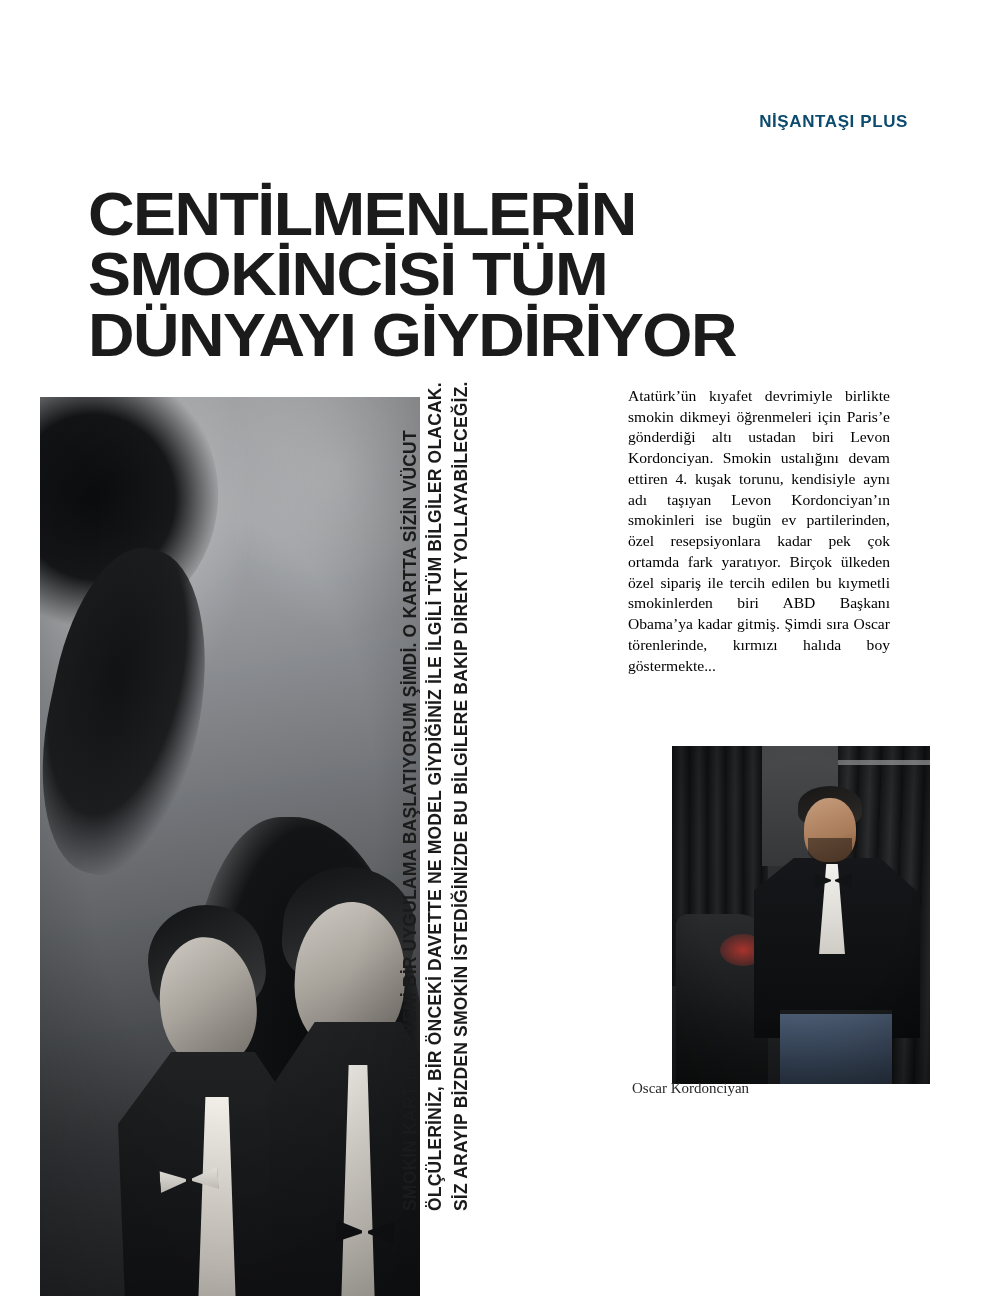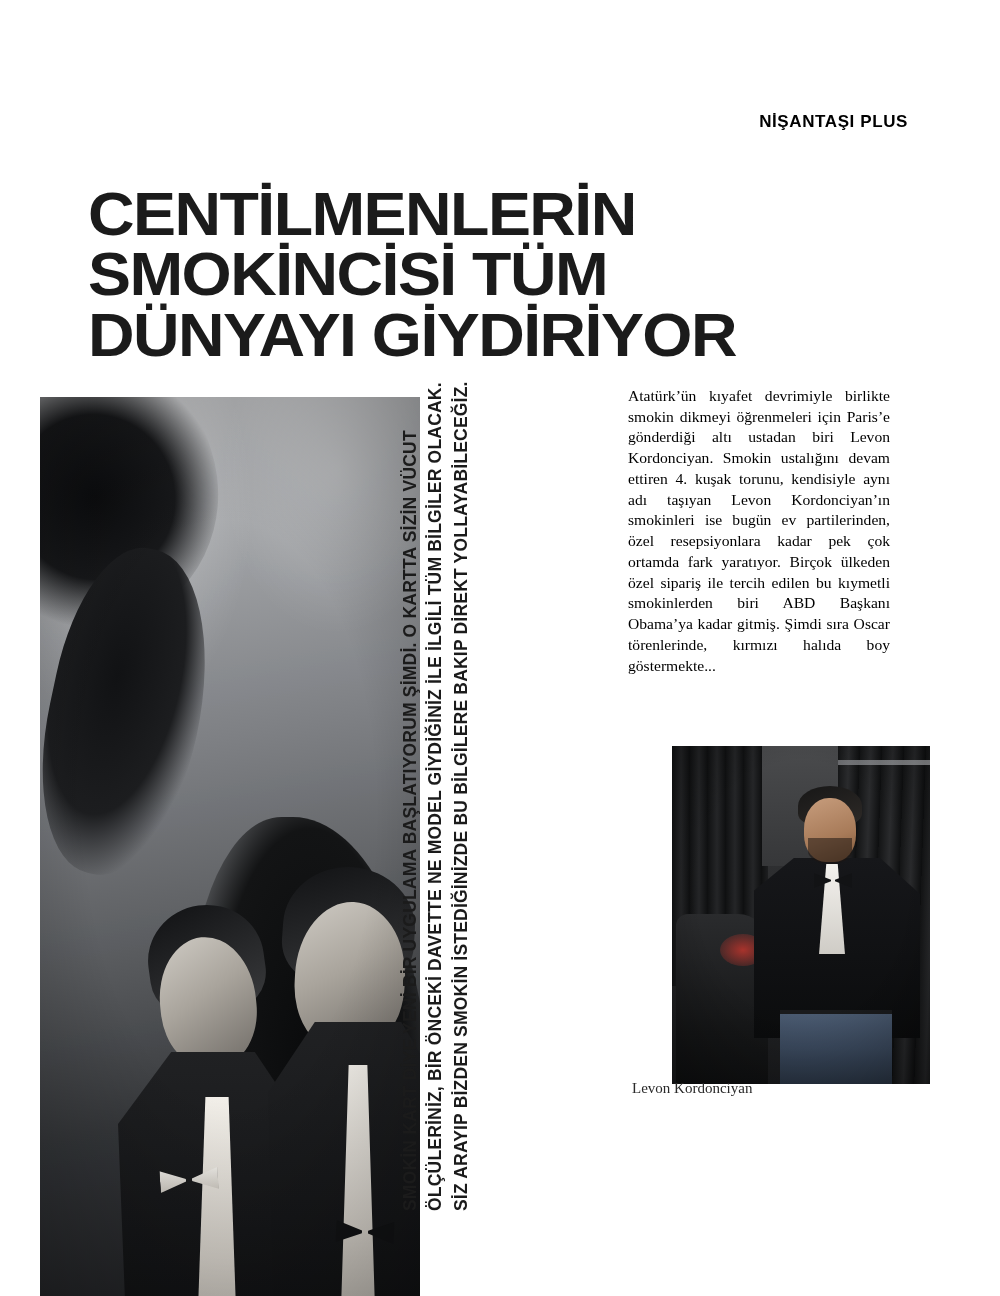--- a/index.html
+++ b/index.html
@@ -17,21 +17,21 @@
 
   
   .kicker {
     position: absolute;
     right: 92px;
     top: 112px;
     font-family: "Liberation Sans", sans-serif;
     font-weight: bold;
     font-size: 17px;
     letter-spacing: 0.6px;
-    color: #000000;
+    color: #0c4a6e;
     text-align: right;
   }
 
   
   .headline {
     position: absolute;
     left: 88px;
     top: 142px;
     width: 800px;
     font-family: "Liberation Sans", sans-serif;
@@ -361,13 +361,13 @@
   <div class="pr-shirt"></div>
   <div class="pr-bow"></div>
   <div class="pr-hair"></div>
   <div class="pr-head"></div>
   <div class="pr-beard"></div>
   <div class="pr-belt"></div>
   <div class="pr-jeans"></div>
   <div class="pr-vign"></div>
 </figure>
 
-<div class="caption">Levon Kordonciyan</div>
+<div class="caption">Oscar Kordonciyan</div>
 
 </body></html>

